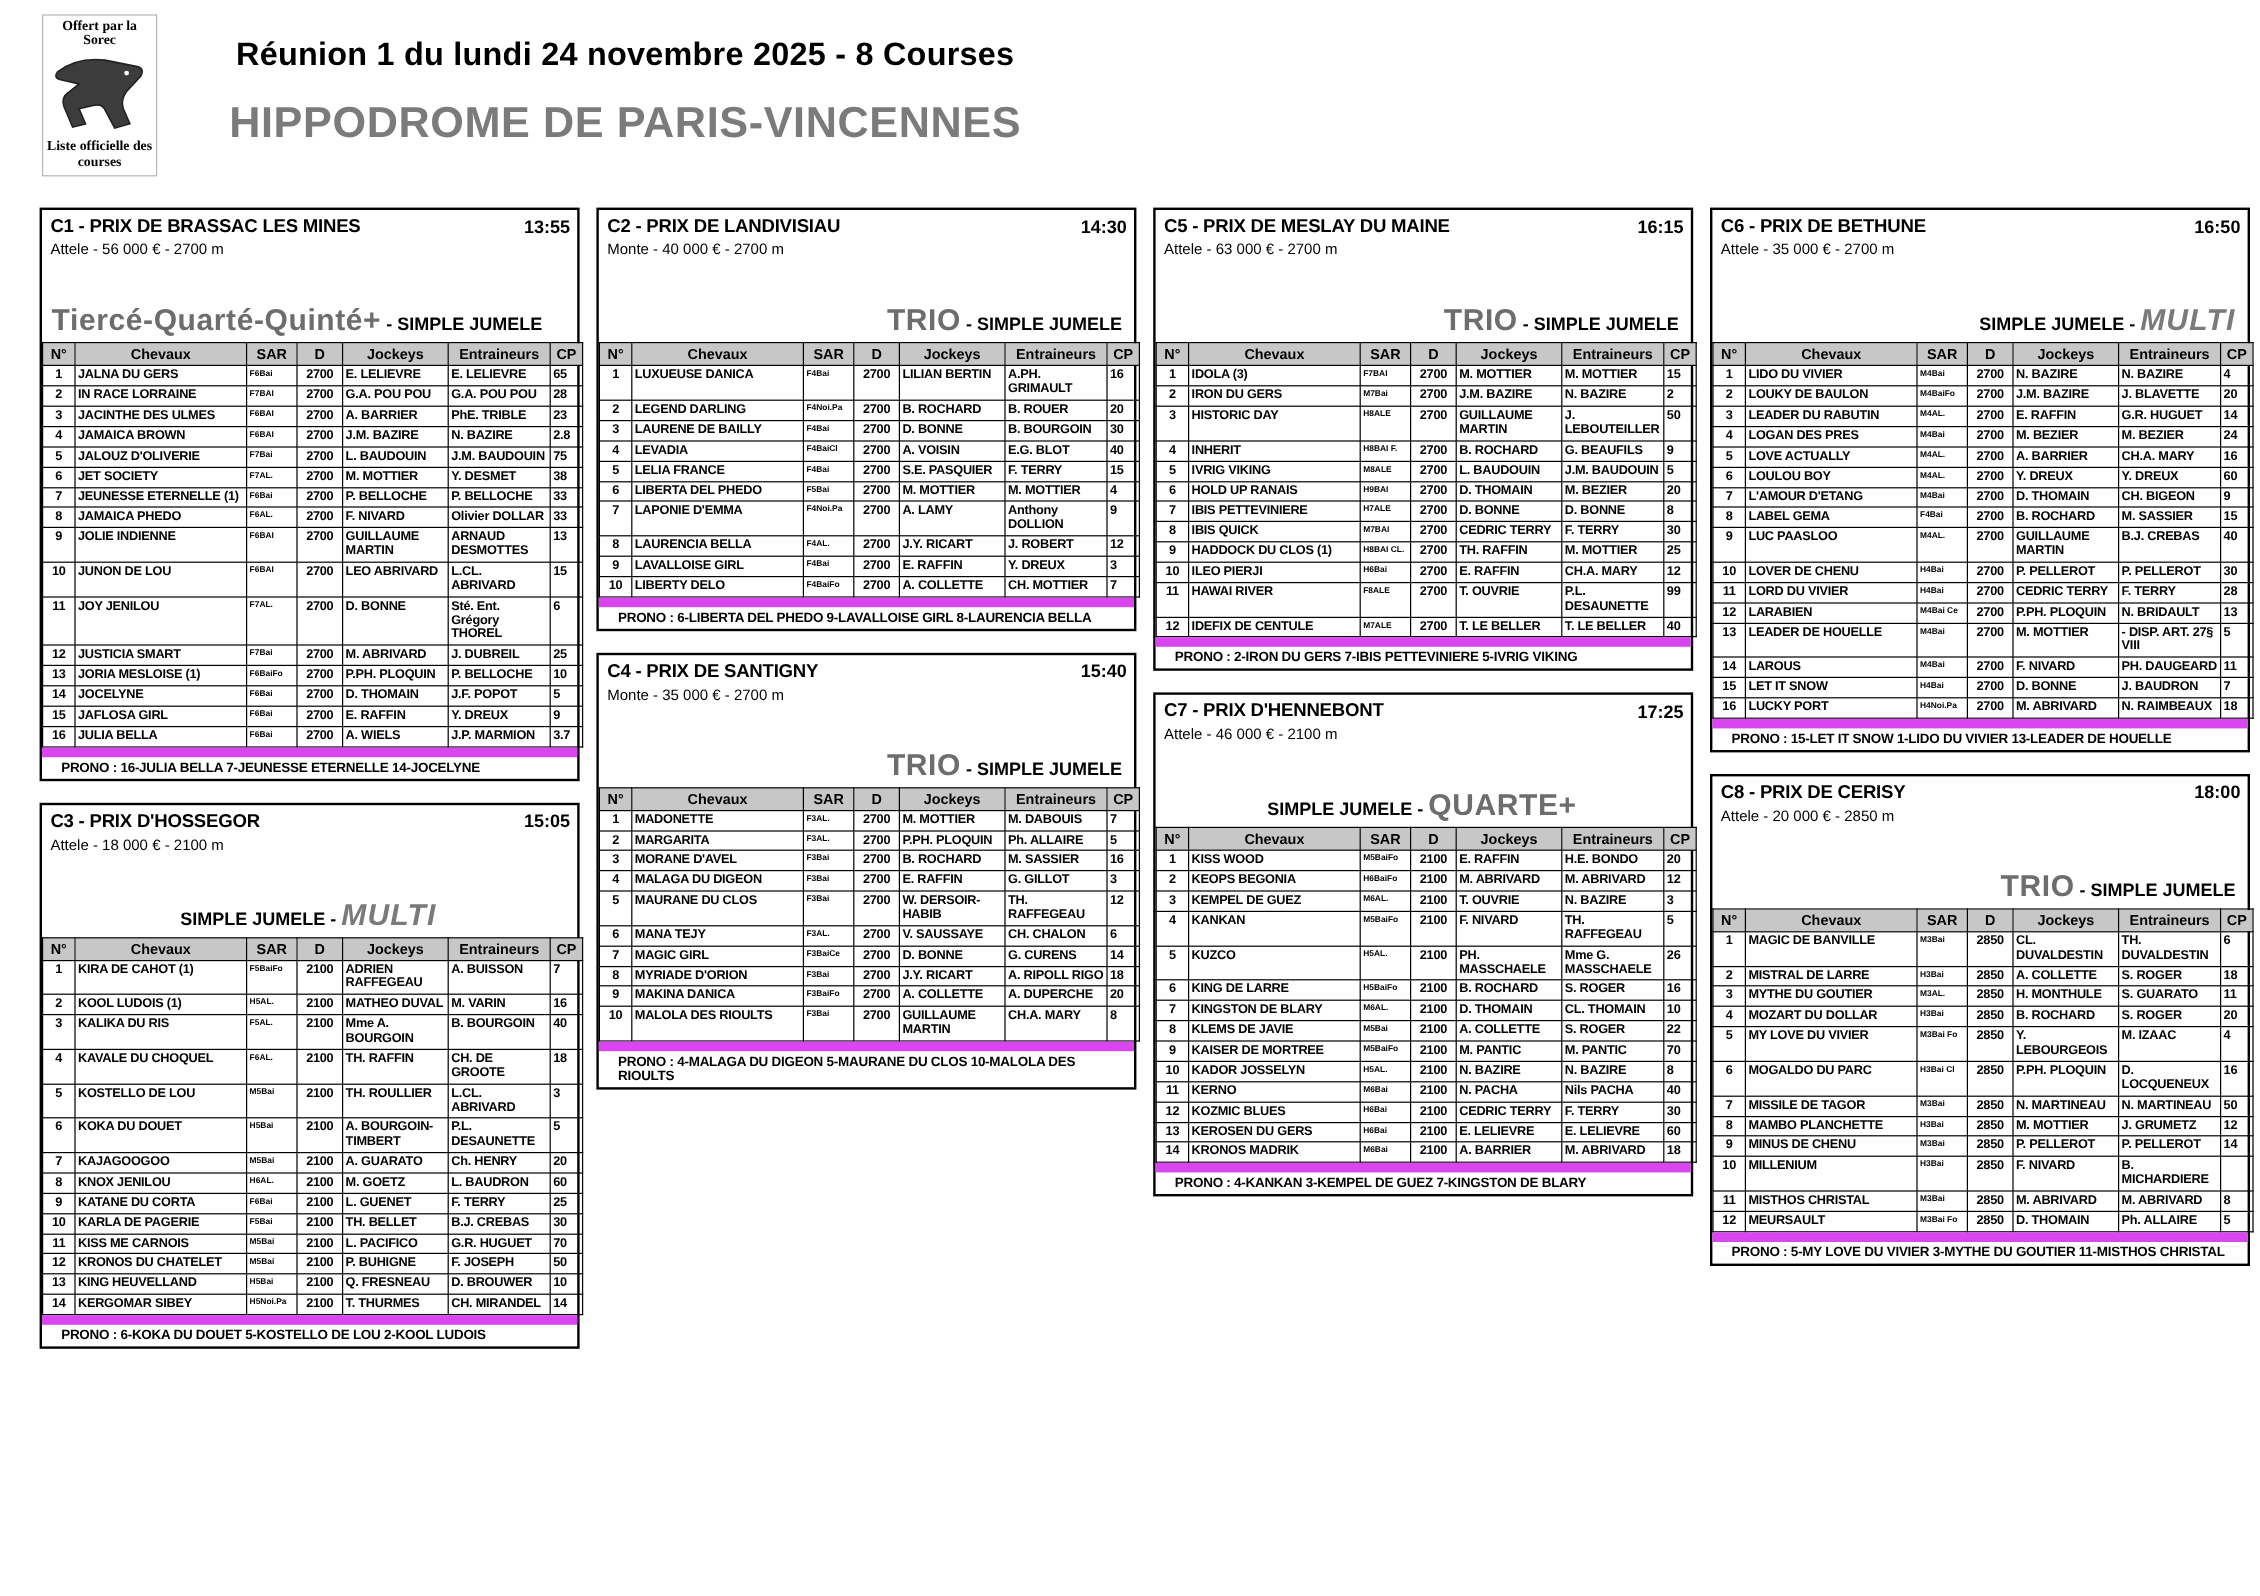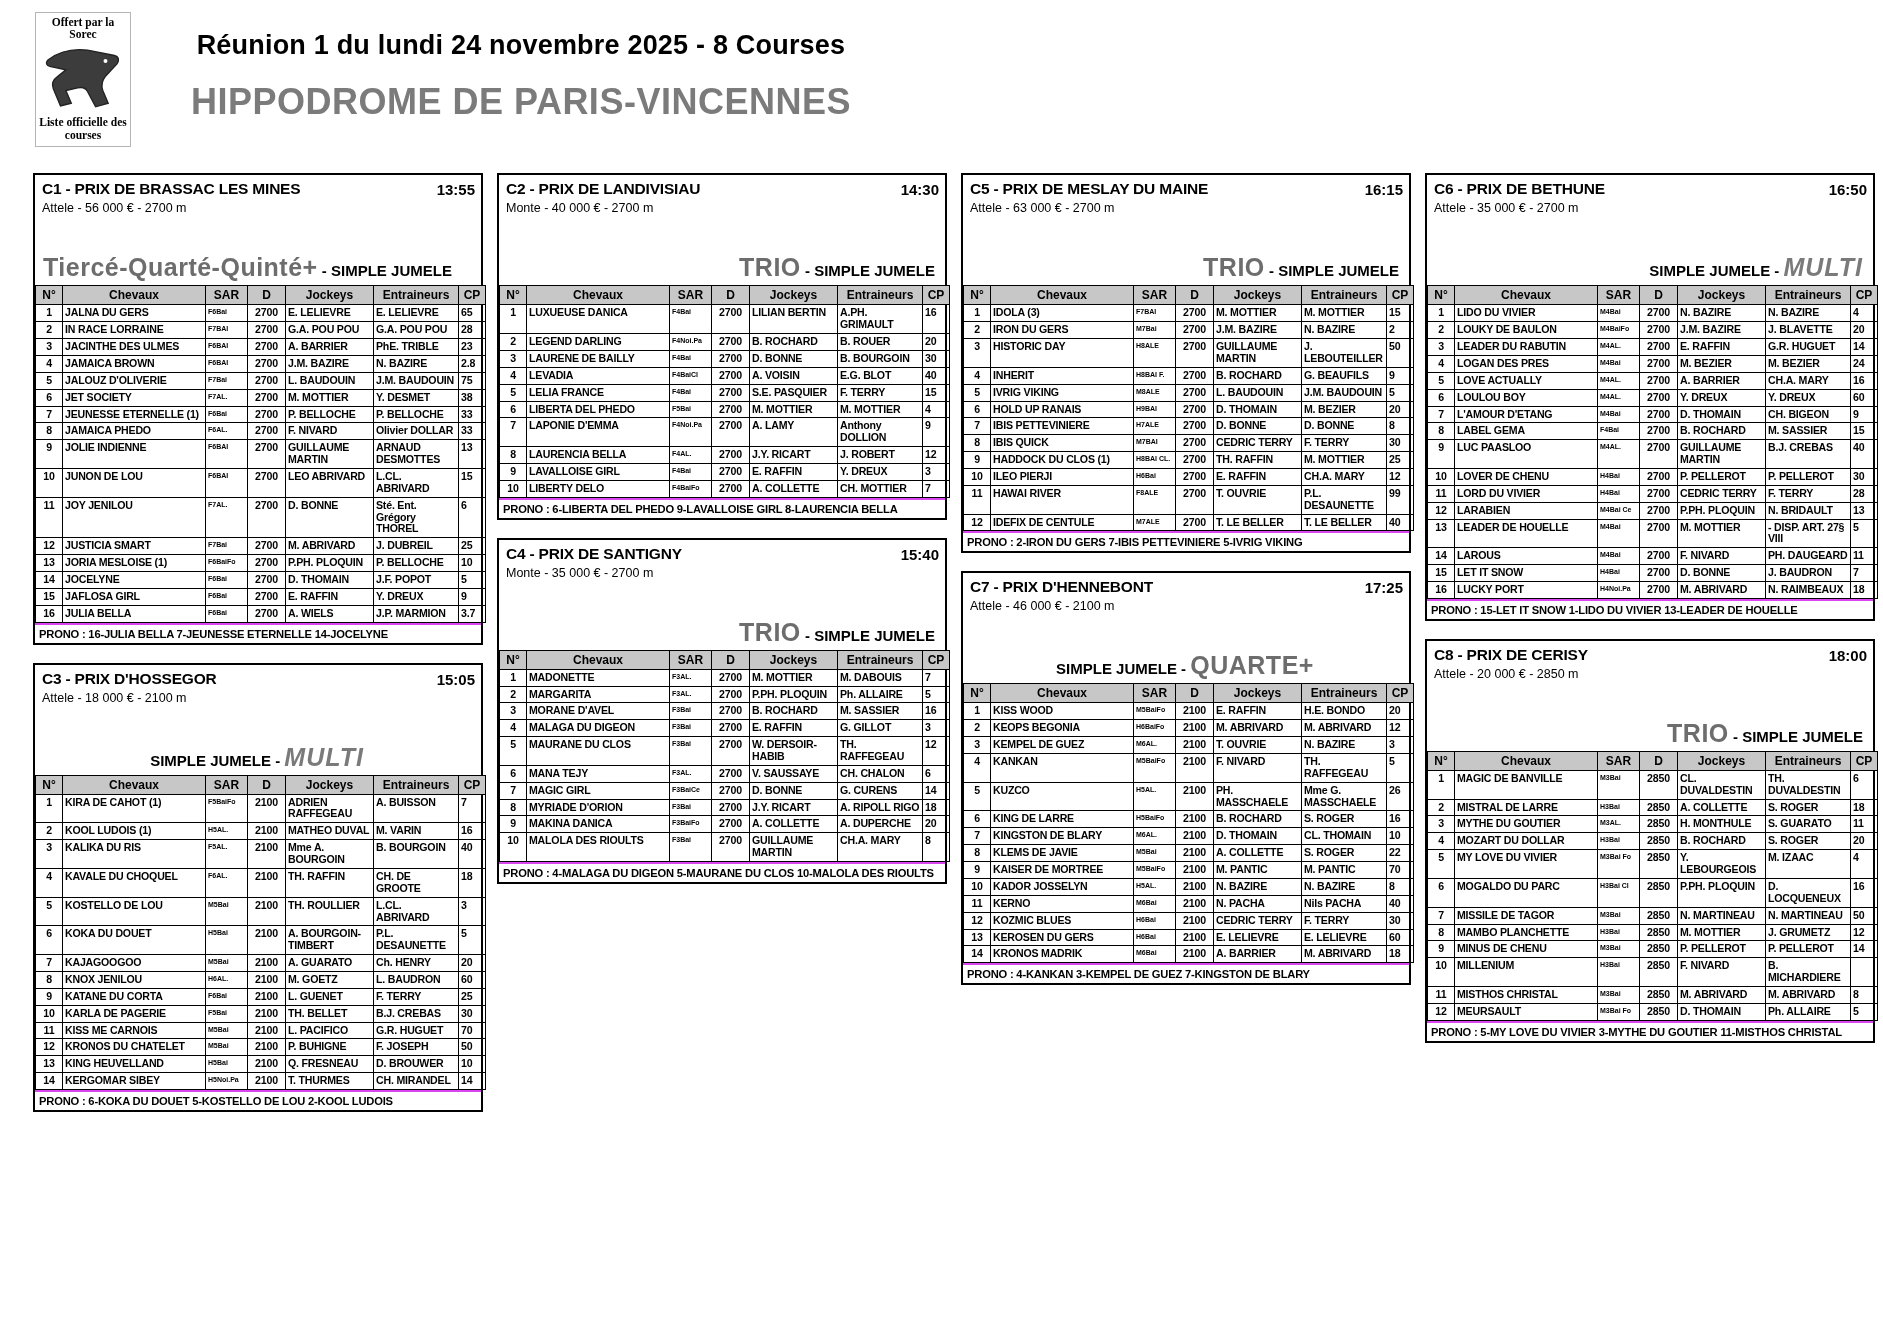--- a/index.html
+++ b/index.html
@@ -17,42 +17,42 @@
   .horse-icon svg { width:100%; height:100%; }
   .titles { margin-left:60px; padding-top:18px; }
   .meeting-title { font-size:27px; font-weight:bold; letter-spacing:0.2px;text-align:center; }
   .venue-title { font-size:36px; font-weight:bold; color:#7b7b7b; margin-top:20px; letter-spacing:0.5px; }
 
   
   #races-grid { display:flex; gap:14px; padding:26px 0 0 33px; align-items:flex-start; }
   .race-col { display:flex; flex-direction:column; gap:18px; width:450px; flex:none; }
 
   .race-card { border:2px solid #000; background:#fff; }
-  .race-title-row { display:flex; justify-content:space-between; align-items:flex-end; padding:5px 6px 1px 7px;gap:28px; }
+  .race-title-row { display:flex; justify-content:space-between; align-items:center; padding:5px 6px 1px 7px;gap:28px; }
   .race-title { font-size:15.5px; font-weight:bold; letter-spacing:-0.2px; }
   .race-time { font-size:15px; font-weight:bold; }
   .race-conditions { font-size:12.5px; padding:2px 7px 0 7px; }
   .bet-line { padding:2px 10px 3px 8px; white-space:nowrap;margin-top:36px; }
   .bet-line.align-left { text-align:left; }
   .bet-line.align-center { text-align:center; }
   .bet-line.align-right { text-align:right; }
   .bet-fancy { font-size:25px; font-weight:bold; color:#6d6d6d; letter-spacing:0.5px; }
   .bet-fancy-italic { font-size:25px; font-weight:bold; font-style:italic; color:#7a7a7a; letter-spacing:1px; }
   .bet-plain { font-size:15px; font-weight:bold; color:#000; }
 
   table.runners-table { width:100%; border-collapse:collapse; table-layout:fixed; }
   .runners-table th, .runners-table td { border:1.5px solid #000; vertical-align:top; overflow:hidden; }
   .runners-table th { background:#c7c7c7; font-size:12px; font-weight:bold; padding:2px 1px; text-align:center; }
   .runners-table td { padding:2px 2px; font-size:10.6px; font-weight:bold; line-height:1.12; letter-spacing:-0.2px; }
   col.c-num { width:27px; }  col.c-name { width:143px; } col.c-sar { width:42px; }
   col.c-d { width:38px; }    col.c-jockey { width:88px; } col.c-trainer { width:85px; } col.c-cp { width:27px; }
   td.cell-num { text-align:center; }
   td.cell-sar { font-size:7px; font-weight:bold; padding-top:3px; letter-spacing:0; }
   td.cell-d { text-align:center; }
-  .prono { border-top:2px solid #d946ef; font-size:11.2px; font-weight:bold; padding:3px 4px; letter-spacing:-0.2px; }
+  .prono { border-top:8px solid #d946ef; font-size:11.2px; font-weight:bold; padding:3px 16px; letter-spacing:-0.2px; }
 </style>
 </head>
 <body>
 
 <div class="page">
   <header class="page-header">
     <div class="logo-box">
       <div class="logo-top">Offert par la Sorec</div>
       <div class="horse-icon">
         <svg viewBox="0 0 90 80" xmlns="http://www.w3.org/2000/svg" aria-hidden="true">

